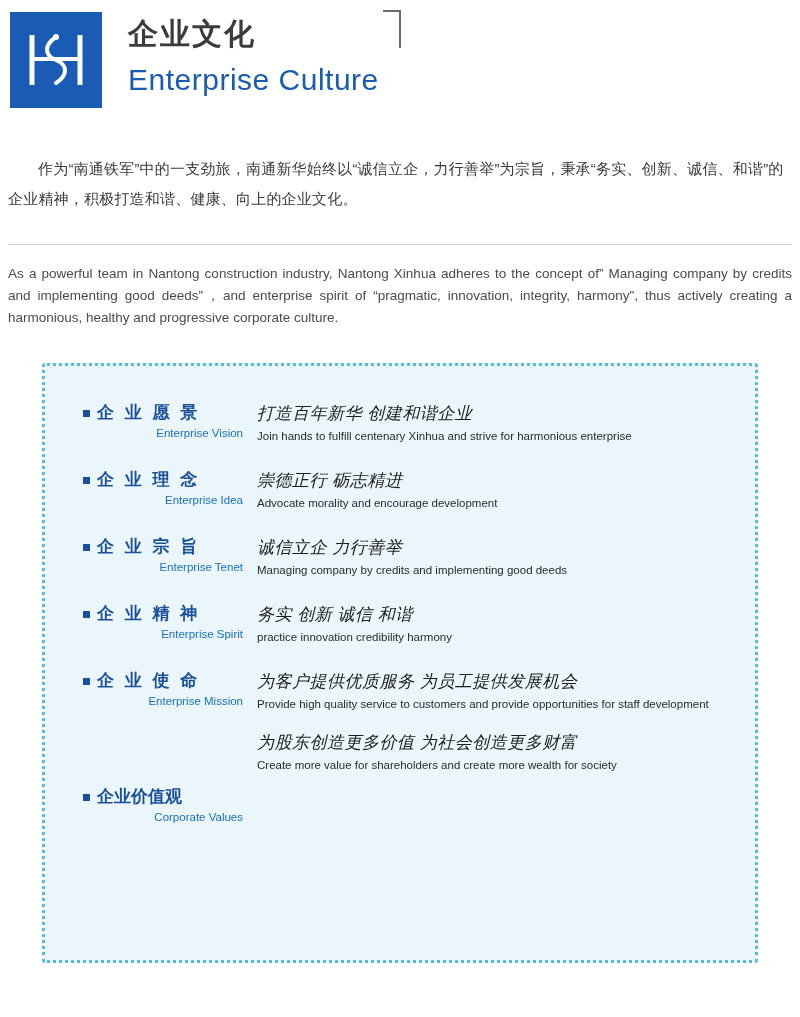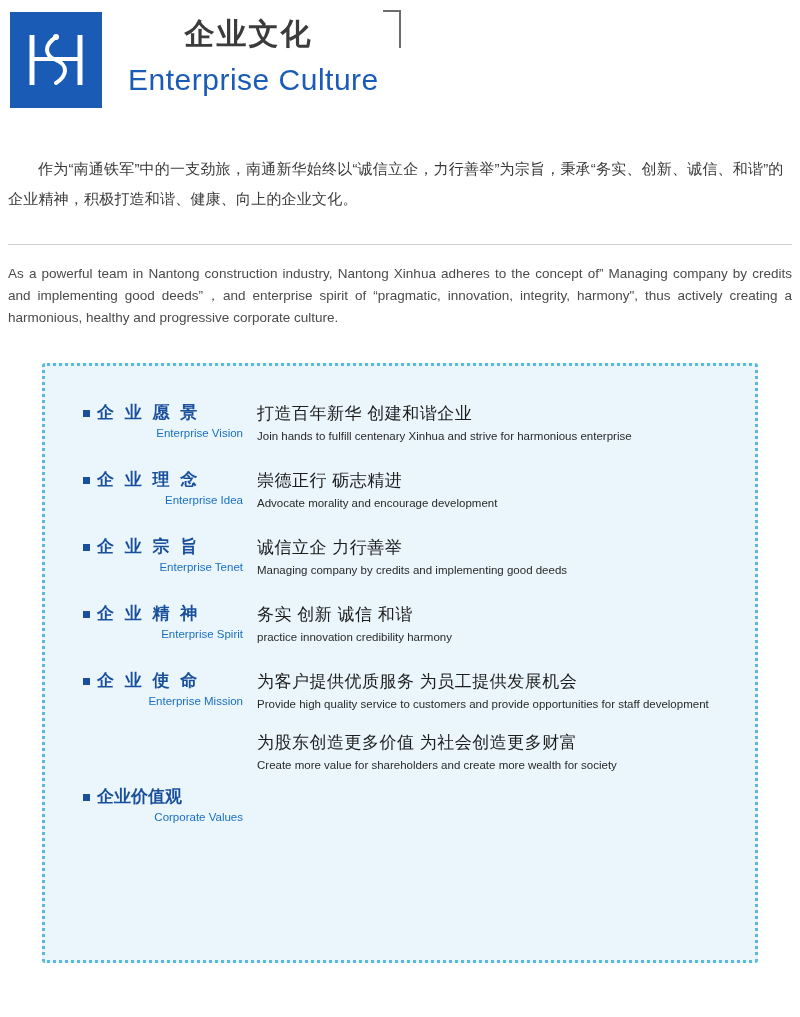--- a/index.html
+++ b/index.html
@@ -16,21 +16,20 @@
     position: relative;
     overflow: hidden;
   }
 
   
   .header {
     display: flex;
     align-items: flex-start;
     padding: 8px 0 0 10px;
     height: 118px;
-    text-align: center;
   }
   .logo-box {
     width: 92px;
     height: 96px;
     background: #1a5bb5;
     position: relative;
     flex: 0 0 auto;
     margin-top: 4px;
   }
   .logo-mark {
@@ -146,20 +145,21 @@
   }
   .item-body {
     flex: 1 1 auto;
     padding-left: 12px;
   }
   .body-cn {
     font-size: 17px;
     color: #1d1d1d;
     line-height: 24px;
     letter-spacing: 0.5px;
+    font-style: italic;
   }
   .body-en {
     font-size: 11.5px;
     color: #2a2a2a;
     line-height: 17px;
     margin-top: 2px;
   }
   .sub-block {
     margin-top: 18px;
   }

